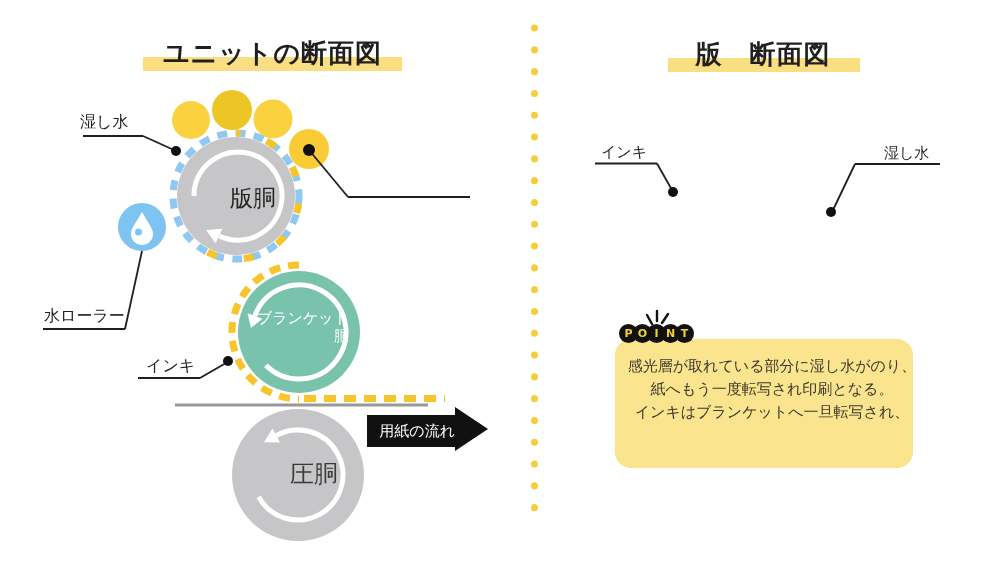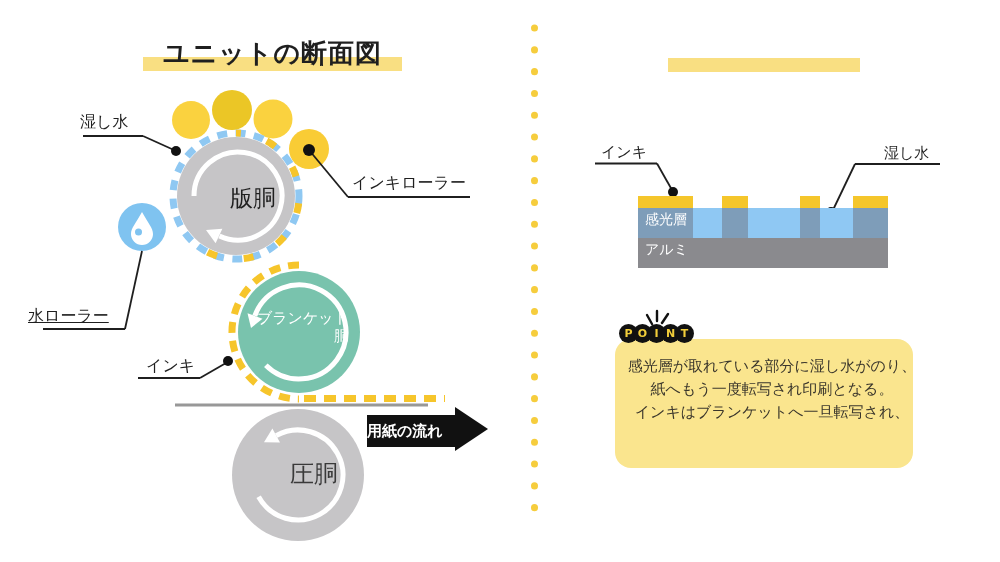--- a/index.html
+++ b/index.html
@@ -12,21 +12,21 @@
   .lbl{font-size:16px;font-weight:500;z-index:3;}
   .cyl-label{font-weight:500;text-align:right;z-index:3;}
   .white{color:#fff;}
   .xsec{position:absolute;left:638px;top:196px;width:250px;height:72px;z-index:2;}
   .xsec .bar{position:absolute;top:0;height:12px;background:#F5C62B;}
   .xsec .photoband{position:absolute;top:12px;height:30px;left:0;width:250px;background:#8FC8F3;}
   .xsec .photocol{position:absolute;top:12px;height:30px;background:#7E9DB9;}
   .xsec .alband{position:absolute;top:42px;height:30px;left:0;width:250px;background:#8A8A8E;}
   .layer-txt{position:absolute;left:7px;color:#fff;font-size:14px;font-weight:500;white-space:nowrap;}
   .flow-arrow-rect{position:absolute;left:367px;top:415px;width:88px;height:32px;background:#111;
-     color:#fff;font-size:15px;font-weight:700;display:flex;align-items:center;justify-content:flex-start;z-index:3;}
+     color:#fff;font-size:15px;font-weight:400;display:flex;align-items:center;justify-content:flex-end;z-index:3;}
   .flow-arrow-head{position:absolute;left:455px;top:407px;width:0;height:0;z-index:3;
      border-top:22px solid transparent;border-bottom:22px solid transparent;border-left:33px solid #111;}
   .point-badge{position:absolute;left:619px;top:324px;display:flex;z-index:4;}
   .point-badge span{display:inline-block;width:19px;height:19px;margin-right:-5px;border-radius:50%;
      background:#111;color:#F2CE3A;font-size:11px;font-weight:700;text-align:center;line-height:19px;}
   .point-box{position:absolute;left:615px;top:339px;width:298px;height:129px;background:#FAE58E;
      border-radius:16px;z-index:2;}
   .point-text{position:absolute;left:615px;top:355px;width:298px;text-align:center;font-size:15px;
      line-height:23px;color:#3a362c;z-index:3;margin-left:8px;}
 </style>
@@ -103,55 +103,41 @@
       <line x1="647" y1="315" x2="652" y2="324"></line>
       <line x1="657" y1="311" x2="657" y2="321"></line>
       <line x1="668" y1="314" x2="662" y2="323"></line>
     </g>
   </svg>
 
   <div class="abs hl" style="left:143px;top:57px;width:259px;"></div>
   <div class="abs section-title" style="left:140px;top:36px;width:265px;">ユニットの断面図</div>
 
   <div class="abs lbl" style="left:80px;top:112px;">湿し水</div>
-  <div class="abs lbl" style="left:352px;top:173px;">インキローラー</div>
-  <div class="abs lbl" style="left:28px;top:306px;text-decoration:underline;">水ローラー</div>
+  <div class="abs lbl" style="left:44px;top:306px;">水ローラー</div>
   <div class="abs lbl" style="left:146px;top:356px;">インキ</div>
 
   <div class="abs cyl-label" style="left:196px;top:183px;width:80px;font-size:23px;">版胴</div>
   <div class="abs cyl-label white" style="left:249px;top:309px;width:100px;font-size:15px;line-height:18px;">
     <span>ブランケット</span><br>
     <span>胴</span>
   </div>
   <div class="abs cyl-label" style="left:258px;top:458px;width:80px;font-size:24px;color:#3a3a3a;">圧胴</div>
 
   <div class="flow-arrow-rect">
     <span>用紙の流れ</span>
   </div>
   <div class="flow-arrow-head"></div>
 
   <div class="abs hl" style="left:668px;top:58px;width:192px;"></div>
+  <div class="abs section-title" style="left:688px;top:37px;width:150px;">版　断面図</div>
 
   <div class="abs lbl" style="left:601px;top:143px;font-size:15px;">インキ</div>
   <div class="abs lbl" style="left:884px;top:144px;font-size:15px;">湿し水</div>
 
-  <div class="xsec">
-    <div class="photoband"></div>
-    <div class="photocol" style="left:0;width:55px;"></div>
-    <div class="photocol" style="left:84px;width:26px;"></div>
-    <div class="photocol" style="left:162px;width:20px;"></div>
-    <div class="photocol" style="left:215px;width:35px;"></div>
-    <div class="bar" style="left:0;width:55px;"></div>
-    <div class="bar" style="left:84px;width:26px;"></div>
-    <div class="bar" style="left:162px;width:20px;"></div>
-    <div class="bar" style="left:215px;width:35px;"></div>
-    <div class="alband"></div>
-    <div class="layer-txt" style="top:15px;">感光層</div>
-    <div class="layer-txt" style="top:45px;">アルミ</div>
-  </div>
 
   <div class="point-box"></div>
   <div class="point-badge">
     <span>P</span>
     <span>O</span>
     <span>I</span>
     <span>N</span>
     <span>T</span>
   </div>
   <div class="point-text">

